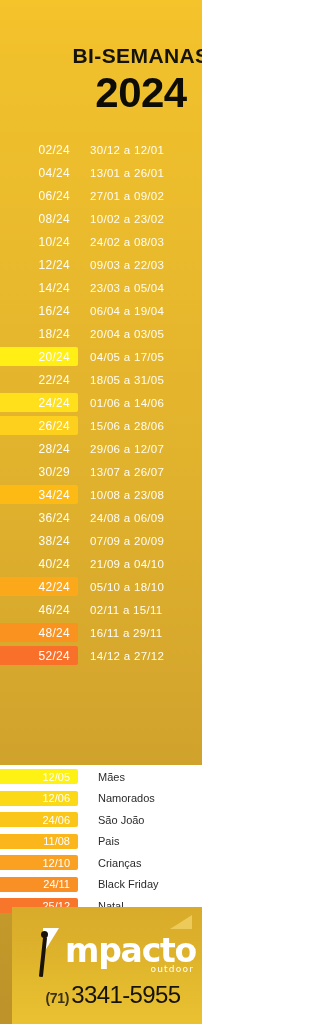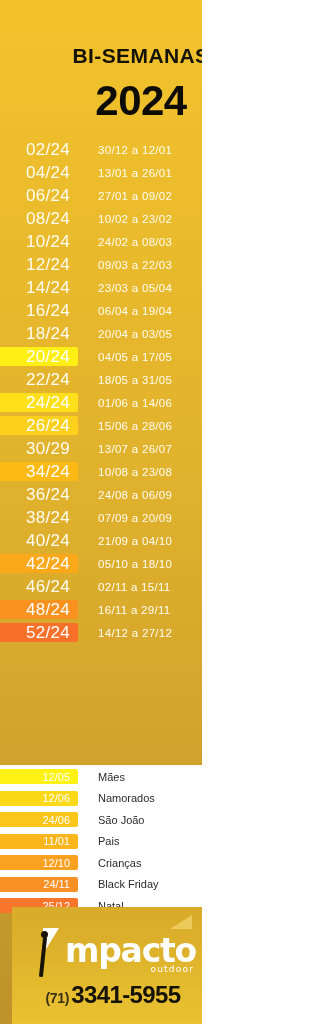--- a/index.html
+++ b/index.html
@@ -24,21 +24,21 @@
   }
   .title-main{
     margin:0;padding-top:44px;
     font-size:21px;
     font-weight:bold;
     letter-spacing:0.4px;
     color:#151208;
     font-family:"Liberation Sans", sans-serif;
   }
   .title-year{
-    margin:8px;padding-top:3px;
+    margin:0;padding-top:3px;
     font-size:42px;
     line-height:44px;
     font-weight:bold;
     letter-spacing:-0.5px;
     color:#0e0c06;
     font-family:"Liberation Sans", sans-serif;
   }
 
   
   .weeks{
@@ -54,29 +54,29 @@
     position:absolute;left:0;top:2px;
     width:78px;height:19px;
     border-radius:0 2px 2px 0;
   }
   .wcode{
     position:relative;
     width:78px;
     text-align:right;
     padding-right:8px;
     box-sizing:border-box;
-    font-size:17px;
+    font-size:12px;
     color:#fffdf4;
     letter-spacing:0.3px;
     white-space:nowrap;
   }
   .wcode.dark{color:#ffffff;}
   .wrange{
     position:relative;
-    margin-left:20px;
+    margin-left:12px;
     font-size:11.5px;
     color:#fffdf4;
     letter-spacing:0.3px;
     white-space:nowrap;
   }
 
   
   .legend{
     position:absolute;left:0;top:765px;
     width:202px;height:142px;
@@ -177,21 +177,21 @@
   .phone{
     position:absolute;left:0;top:74px;width:202px;
     text-align:center;
     white-space:nowrap;
   }
   .phone-ddd{
     font-size:14px;font-weight:bold;color:#3a3118;
     letter-spacing:-0.3px;
   }
   .phone-num{
-    font-size:24px;font-weight:bold;color:#151208;
+    font-size:24px;font-weight:normal;color:#151208;
     letter-spacing:-0.6px;
     margin-left:2px;
   }
 </style>
 </head>
 <body>
 
 <div id="poster">
 
   <div class="header">
@@ -249,20 +249,24 @@
         <div class="wbar" style="background: rgb(255, 224, 26);"></div>
         <div class="wcode dark">24/24</div>
         <div class="wrange">01/06 a 14/06</div>
       </div>
       <div class="wrow">
         <div class="wbar" style="background: rgb(252, 208, 28);"></div>
         <div class="wcode dark">26/24</div>
         <div class="wrange">15/06 a 28/06</div>
       </div>
       <div class="wrow">
+        <div class="wcode">28/24</div>
+        <div class="wrange">29/06 a 12/07</div>
+      </div>
+      <div class="wrow">
         <div class="wcode">30/29</div>
         <div class="wrange">13/07 a 26/07</div>
       </div>
       <div class="wrow">
         <div class="wbar" style="background: rgb(253, 185, 20);"></div>
         <div class="wcode dark">34/24</div>
         <div class="wrange">10/08 a 23/08</div>
       </div>
       <div class="wrow">
         <div class="wcode">36/24</div>
@@ -308,21 +312,21 @@
         <div class="ldate">12/06</div>
         <div class="lname">Namorados</div>
       </div>
       <div class="lrow">
         <div class="lbar" style="background: rgb(251, 198, 26);"></div>
         <div class="ldate">24/06</div>
         <div class="lname">São João</div>
       </div>
       <div class="lrow">
         <div class="lbar" style="background: rgb(251, 182, 28);"></div>
-        <div class="ldate">11/01</div>
+        <div class="ldate">11/08</div>
         <div class="lname">Pais</div>
       </div>
       <div class="lrow">
         <div class="lbar" style="background: rgb(250, 161, 34);"></div>
         <div class="ldate">12/10</div>
         <div class="lname">Crianças</div>
       </div>
       <div class="lrow">
         <div class="lbar" style="background: rgb(249, 144, 38);"></div>
         <div class="ldate">24/11</div>

